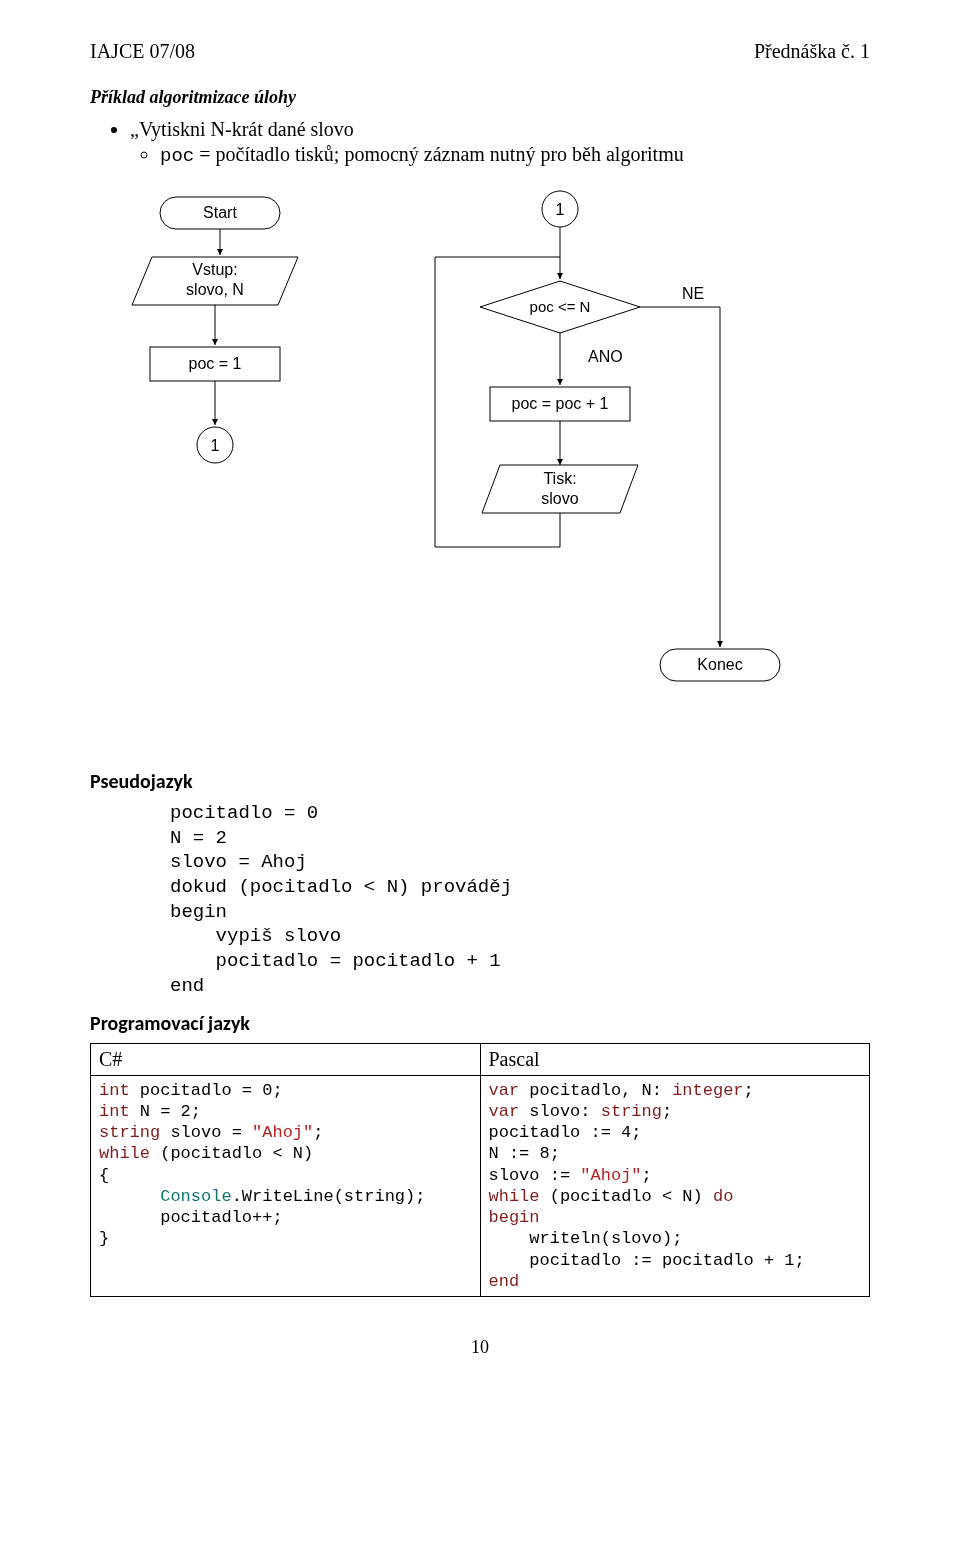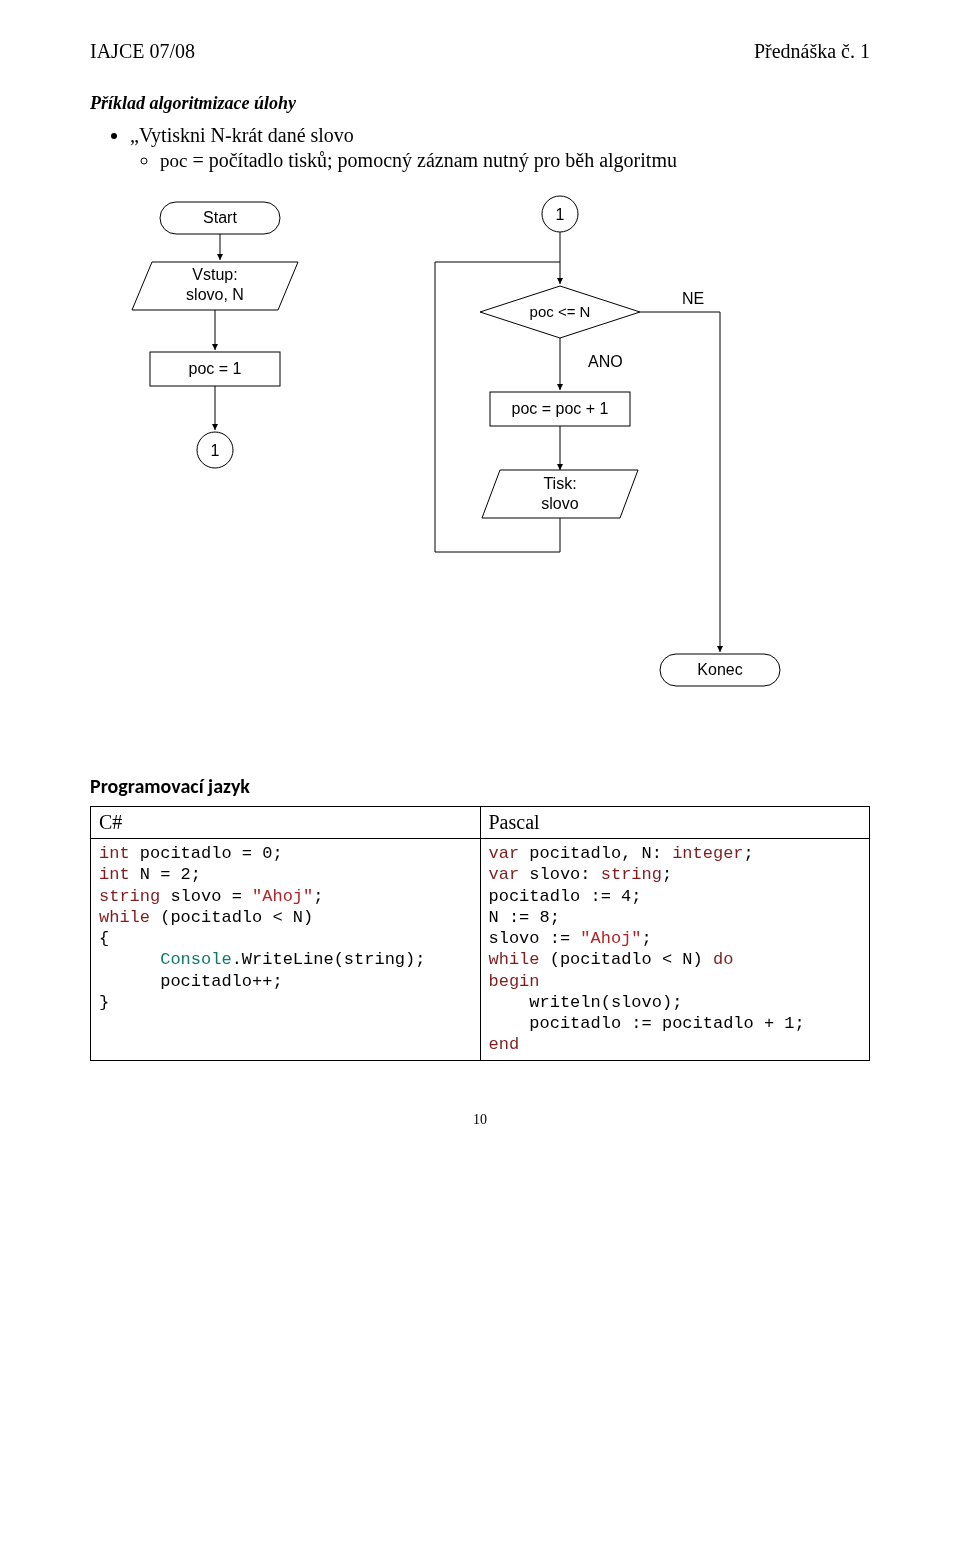--- a/index.html
+++ b/index.html
@@ -11,21 +11,21 @@
     width: 960px;
   }
   .page {
     padding: 40px 90px 40px 90px;
     box-sizing: border-box;
   }
   .header-row {
     display: flex;
     justify-content: space-between;
     font-size: 20px;
-    margin-bottom: 30px;
+    margin-bottom: 24px;
   }
   .section-heading {
     font-size: 18px;
     font-style: italic;
     font-weight: bold;
     margin: 10px 0 10px 0;
   }
   .sub-heading {
     font-size: 20px;
     font-weight: bold;
@@ -43,21 +43,21 @@
   }
   ul.circles {
     list-style: circle;
     margin: 2px 0 0 30px;
     padding: 0;
   }
   ul.circles li {
     font-size: 20px;
   }
   .mono {
-    font-family: Liberation Serif, serif;
+    font-family: Liberation Mono, monospace;
     font-size: 19px;
   }
   .flow-area {
     position: relative;
     height: 570px;
     margin-top: 20px;
     font-family: Arial, sans-serif;
     font-size: 16px;
   }
   .pseudo-block {
@@ -90,22 +90,22 @@
     font-family: "Courier New", monospace;
     font-size: 17px;
     white-space: pre;
     line-height: 1.25;
   }
   .kw-blue { color: #7f1d1d; }
   .kw-red  { color: #b22222; }
   .kw-teal { color: #0f766e; }
   .footer-pagenum {
     text-align: center;
-    font-size: 14px;
-    margin-top: 51px;
+    font-size: 18px;
+    margin-top: 40px;
   }
   svg text {
     font-family: Arial, sans-serif;
   }
 </style>
 </head>
 <body>
 
 <div class="page">
 
@@ -179,20 +179,29 @@
 
       <line x1="470" y1="326" x2="470" y2="360" stroke="#000"></line>
       <line x1="470" y1="360" x2="345" y2="360" stroke="#000"></line>
       <line x1="345" y1="360" x2="345" y2="70" stroke="#000"></line>
 
       <rect x="570" y="462" rx="16" ry="16" width="120" height="32" fill="#fff" stroke="#000"></rect>
       <text x="630" y="483" text-anchor="middle" font-size="16">Konec</text>
     </svg>
   </div>
 
+  <div class="sub-heading">Pseudojazyk</div>
+  <div class="pseudo-block">pocitadlo = 0
+N = 2
+slovo = Ahoj
+dokud (pocitadlo &lt; N) prováděj
+begin
+    vypiš slovo
+    pocitadlo = pocitadlo + 1
+end</div>
 
   <div class="sub-heading">Programovací jazyk</div>
 
   <table class="code-table">
     <tbody>
         <tr>
       <td class="head">C#</td>
       <td class="head">Pascal</td>
     </tr>
     <tr>

